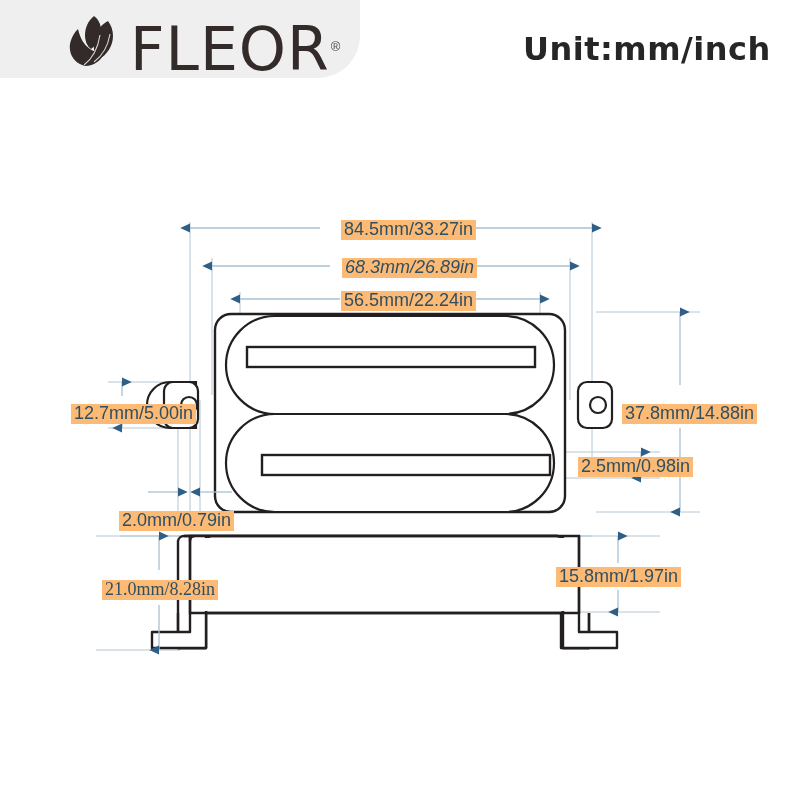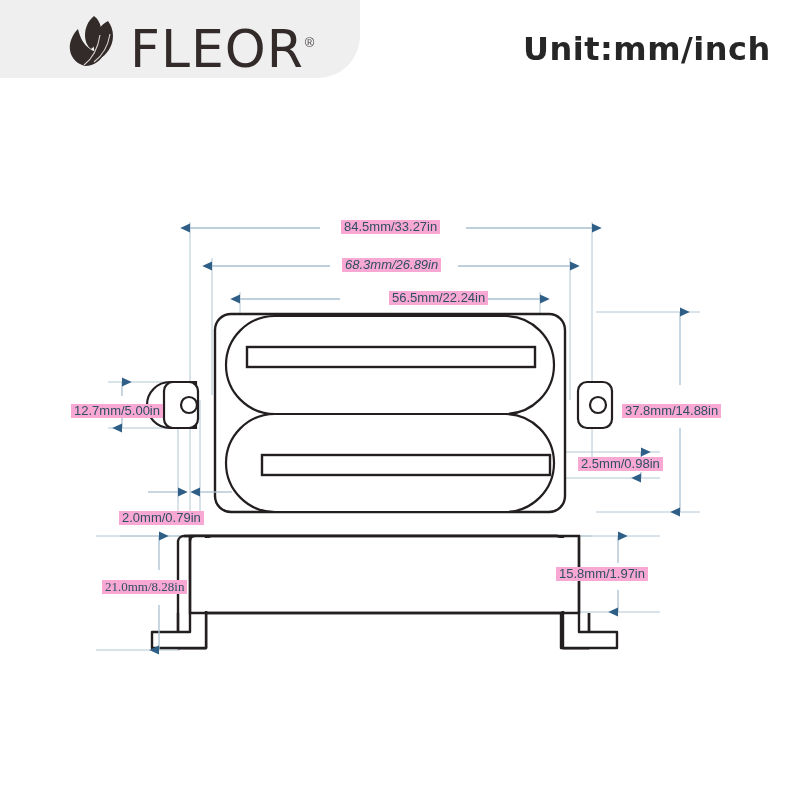--- a/index.html
+++ b/index.html
@@ -27,21 +27,21 @@
     position:absolute;
     left:64px; top:10px;
     display:flex;
     align-items:center;
     gap:10px;
     height:62px;
   }
   .logo-mark{width:56px;height:52px;display:block;}
   .logo-text-wrap{position:relative;display:flex;align-items:flex-end;}
   .logo-text{
-    font-size:52px;
+    font-size:60px;
     letter-spacing:1px;
     color:#332b2a;
     font-weight:400;
     line-height:1;
     font-family:"DejaVu Sans", sans-serif;
     margin-top:16px;
   }
   .logo-reg{
     font-size:13px;
     color:#4a4342;
@@ -59,25 +59,25 @@
     font-family:"DejaVu Sans", sans-serif;
   }
   
   #drawing{
     position:absolute;
     left:0; top:0;
     width:800px;height:800px;
   }
   .dim-text{
     position:absolute;
-    font-size:13px;
+    font-size:18px;
     color:#2f4f63;
     font-family:"Liberation Sans", sans-serif;
     white-space:nowrap;
-    background:#f9a8d4;
+    background:#fdba74;
     padding:0 3px;
     line-height:1.1;
   }
 </style>
 </head>
 <body>
 
 <div id="stage">
 
   <div class="header-panel"></div>
@@ -211,21 +211,21 @@
 
       <line x1="618" y1="536" x2="618" y2="563" marker-start="url(#arrU)"></line>
       <line x1="618" y1="590" x2="618" y2="612" marker-end="url(#arrD)"></line>
     </g>
   </svg>
 
   <div class="dim-text" style="left:341px;top:220px;">84.5mm/33.27in</div>
 
   <div class="dim-text" style="left:342px;top:258px;font-style:italic;">68.3mm/26.89in</div>
 
-  <div class="dim-text" style="left:341px;top:291px;margin-left:48px;">56.5mm/22.24in</div>
+  <div class="dim-text" style="left:341px;top:291px;">56.5mm/22.24in</div>
 
   <div class="dim-text" style="left:33px;top:404px;margin-left:38px;">12.7mm/5.00in</div>
 
   <div class="dim-text" style="left:119px;top:511px;text-align:center;">2.0mm/0.79in</div>
 
   <div class="dim-text" style="left:622px;top:404px;">37.8mm/14.88in</div>
 
   <div class="dim-text" style="left:578px;top:457px;text-align:right;">2.5mm/0.98in</div>
 
   <div class="dim-text" style="left:102px;top:580px;font-family:Liberation Serif, serif;">21.0mm/8.28in</div>

